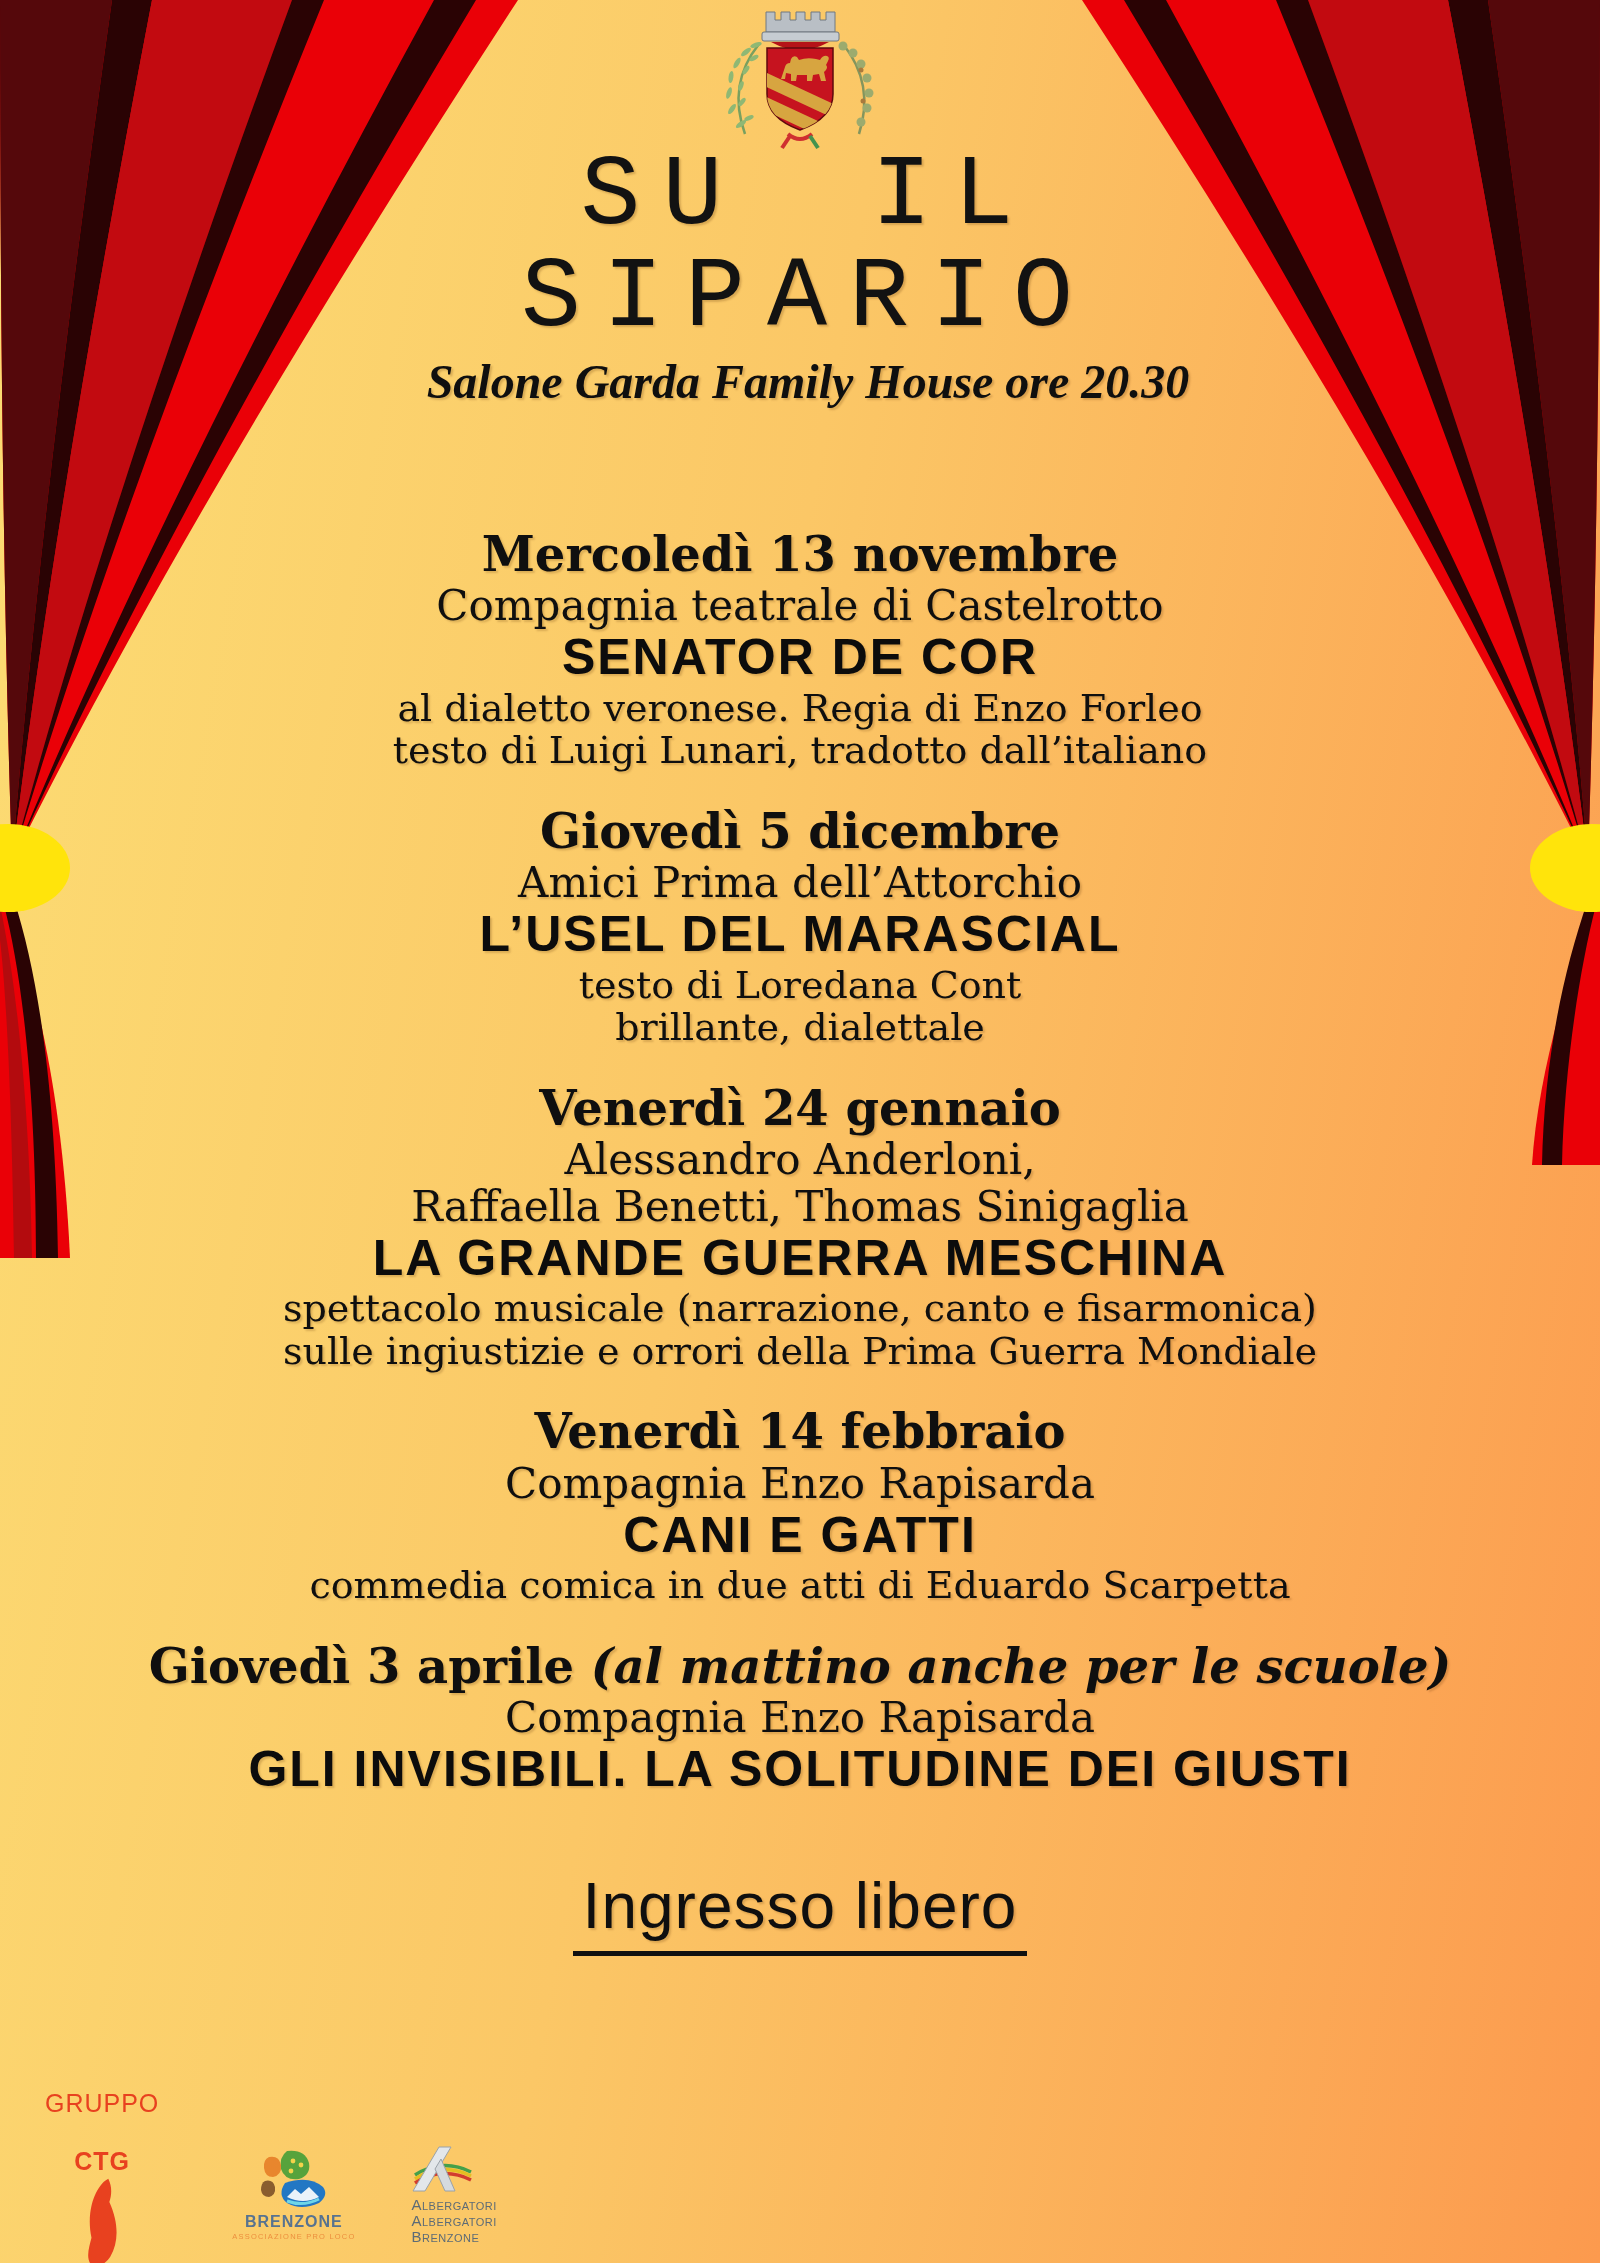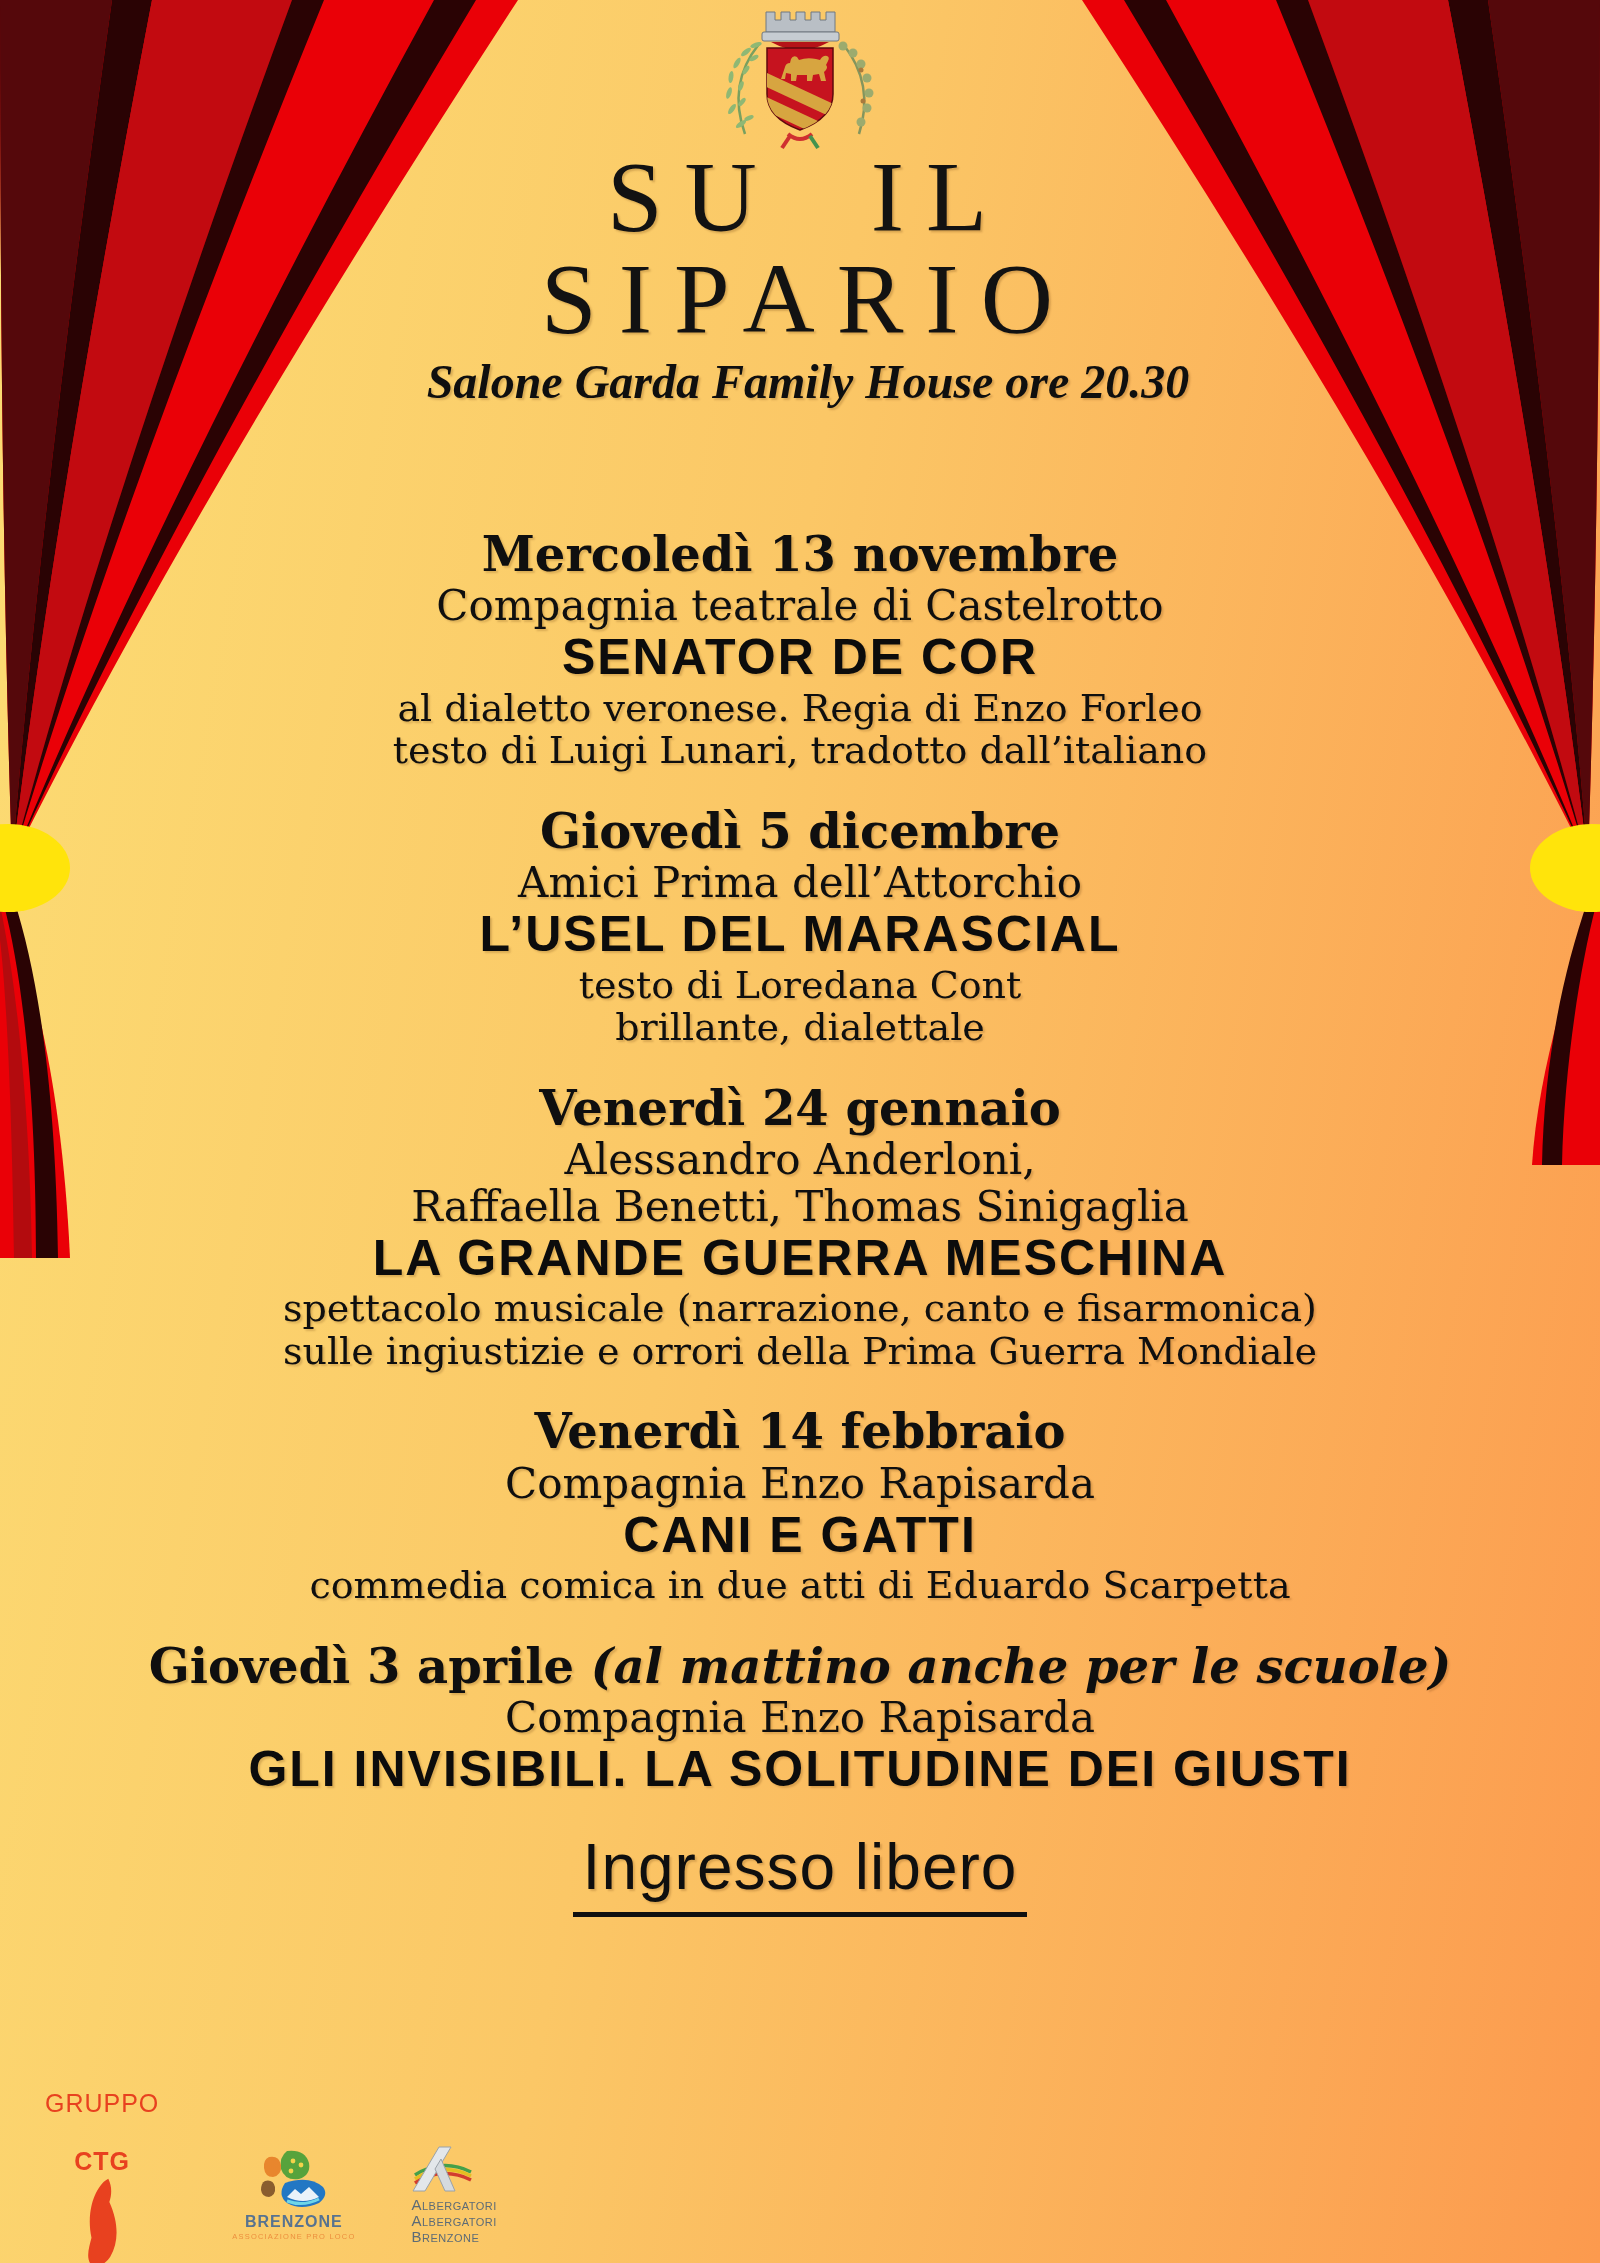--- a/index.html
+++ b/index.html
@@ -6,21 +6,21 @@
   body{background:#777; font-family:"DejaVu Serif", serif;}
   .poster{
     position:relative; width:1600px; height:2263px; overflow:hidden; margin:0 auto;
     background:linear-gradient(100deg,#fcdd74 0%, #fbc766 45%, #fc9a4e 100%);
     color:#0f0f0f;
   }
   .curtains{position:absolute; left:0; top:0; width:1600px; height:2263px; display:block;}
   .content{position:relative; text-align:center; width:100%;}
   .crest{padding-top:6px; height:152px;}
   .title{
-    font-family:Liberation Serif, serif; font-weight:400;
+    font-family:Liberation Mono, monospace; font-weight:400;
     font-size:100px; line-height:1.02; letter-spacing:0.22em; word-spacing:0.45em;
     margin:-12px 0 0 16px; color:#121212; text-shadow:2px 2px 2px rgba(90,45,0,0.22);
   }
   .subtitle{
     font-family:"Liberation Serif", serif; font-style:italic; font-weight:700;
     font-size:74px; margin:18px 0 0 0; letter-spacing:0.01em;
     text-shadow:2px 2px 2px rgba(90,45,0,0.22);
   }
   .venue{
     font-family:"Liberation Serif", serif; font-style:italic; font-weight:700;
@@ -29,21 +29,21 @@
   .events{margin-top:118px;}
   .event{margin-bottom:32px; text-shadow:2px 2px 2px rgba(90,45,0,0.20);}
   .event-date{font-size:48px; line-height:1.15; font-weight:700;}
   .event-note{font-style:italic; font-weight:700;}
   .event-company{font-size:42px; line-height:1.12;}
   .event-show{
     font-family:"Liberation Sans", sans-serif; font-weight:700;
     font-size:50px; line-height:1.15; letter-spacing:2px; color:#0c0c0c;
   }
   .event-detail{font-size:38px; line-height:1.12;}
-  .admission{margin-top:32px;}
+  .admission{margin-top:71px;}
   .admission span{
     display:inline-block; font-family:"Liberation Sans", sans-serif;
     font-size:64px; letter-spacing:1px; padding:0 10px 8px 10px;
     border-bottom:5px solid #101010; text-shadow:2px 2px 2px rgba(90,45,0,0.20);
   }
   .logos{
     position:absolute; left:28px; bottom:16px; height:104px;
     display:flex; align-items:center; gap:56px;
   }
   .logo-ctg{display:flex; align-items:center; color:#e8411f;

